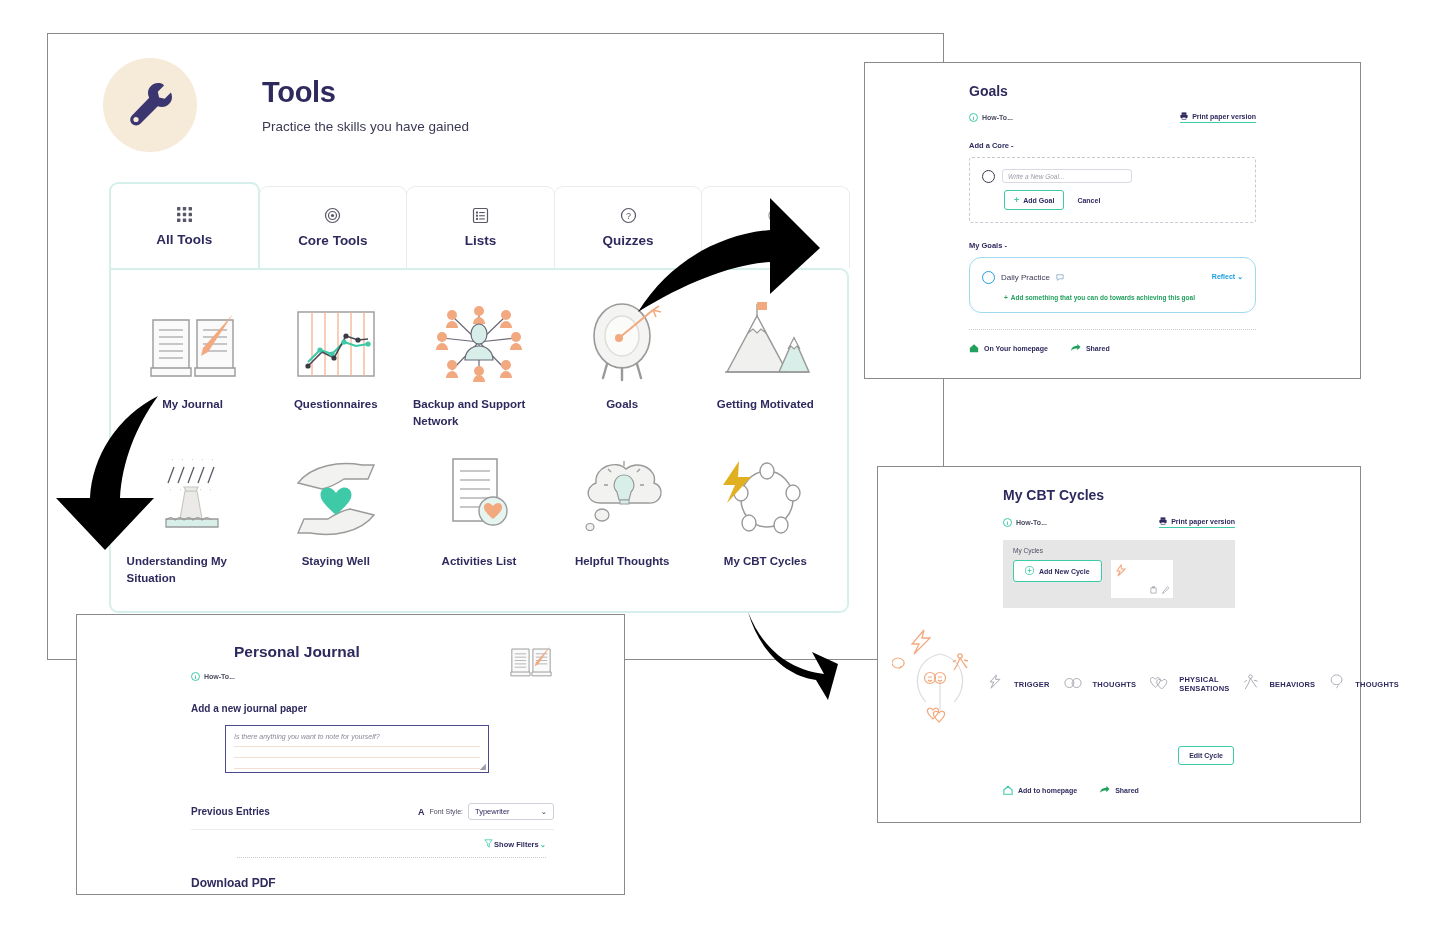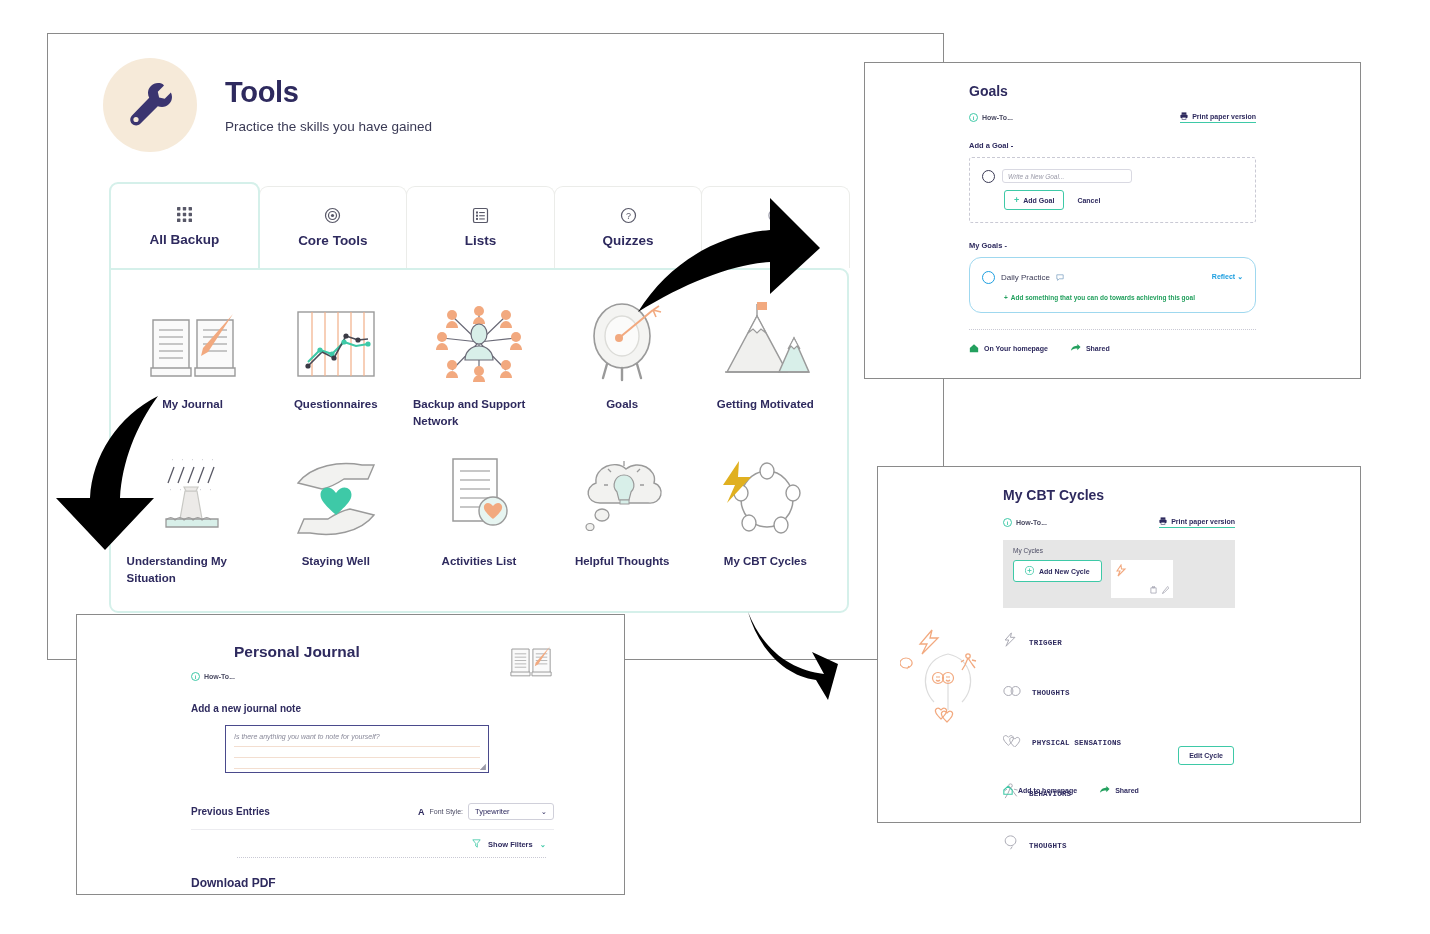--- a/index.html
+++ b/index.html
@@ -14,21 +14,21 @@
   
   .frame {
     position: absolute;
     background: #ffffff;
     border: 1px solid #8a8a8a;
   }
 
   
   #tools-window { left: 47px; top: 33px; width: 897px; height: 627px; z-index: 1; }
 
-  .tools-header { display: flex; align-items: center; padding: 24px 0 0 55px; }
+  .tools-header { display: flex; align-items: center; padding: 24px 0 0 55px; gap: 37px; }
   .tools-avatar {
     width: 94px; height: 94px; border-radius: 50%;
     background: #f6ead9;
     display: flex; align-items: center; justify-content: center;
     flex: 0 0 auto;
   }
   .tools-head-text { margin-left: 28px; }
   .tools-title {
     font-size: 29px; font-weight: bold; color: #2e2a5e;
     letter-spacing: -0.3px;
@@ -167,21 +167,21 @@
   .cycle-thumb {
     width: 62px; height: 38px; background: #fff;
     position: relative;
   }
   .thumb-tools {
     position: absolute; right: 4px; bottom: 3px;
     display: flex; gap: 5px; color: #9a9aa8; font-size: 7px;
   }
   .cbt-body { display: flex; margin: 18px 0 0 0; }
   .cbt-diagram { width: 125px; display: flex; justify-content: center; padding-left: 14px; }
-  .cbt-legend { display: flex; flex-direction: column; gap: 31px; padding-top: 6px; font-family: Liberation Mono, monospace; }
+  .cbt-legend { display: flex; flex-direction: row; gap: 14px; padding-top: 6px; }
   .legend-item { display: flex; align-items: center; gap: 11px; }
   .legend-label { font-size: 7.5px; font-weight: bold; color: #2e2a5e; letter-spacing: 0.2px; }
   .edit-cycle {
     border: 1px solid #3ec9a7; border-radius: 3px; background: #fff;
     padding: 5px 10px; font-size: 7px; font-weight: bold; color: #2e2a5e;
     position: absolute; right: 126px; bottom: 57px;
   }
   .cbt-footer { position: absolute; left: 125px; bottom: 26px; display: flex; gap: 22px; }
 
   
@@ -208,21 +208,21 @@
   .fs-label { font-size: 7px; color: #4b4b63; }
   .fs-A { font-size: 9px; font-weight: bold; color: #2e2a5e; }
   .fs-select {
     border: 1px solid #d0d0da; border-radius: 3px;
     width: 86px; height: 17px; display: flex; align-items: center;
     justify-content: space-between; padding: 0 6px;
     font-size: 7.5px; color: #2e2a5e; background: #fff;
   }
   .j-hr { margin: 9px 70px 0 114px; border-top: 1px solid #ececf0; }
   .show-filters {
-    display: flex; align-items: center; justify-content: flex-end; gap: 7px;
+    display: flex; align-items: center; justify-content: flex-end; gap: 1px;
     margin: 9px 78px 0 114px; font-size: 7.5px; font-weight: bold; color: #2e2a5e;
   }
   .j-dots { margin: 7px 78px 0 160px; border-top: 1px dotted #c9c9d4; }
   .j-download { margin: 18px 0 4px 114px; font-size: 12px; font-weight: bold; color: #2e2a5e; }
 
   .arrow { position: absolute; z-index: 6; }
 </style>
 </head>
 <body>
 
@@ -256,21 +256,21 @@
                 <rect x="12.6" y="1" width="3.4" height="3.4" rx="0.6"></rect>
             <rect x="1" y="6.8" width="3.4" height="3.4" rx="0.6"></rect>
                 <rect x="6.8" y="6.8" width="3.4" height="3.4" rx="0.6"></rect>
                 <rect x="12.6" y="6.8" width="3.4" height="3.4" rx="0.6"></rect>
             <rect x="1" y="12.6" width="3.4" height="3.4" rx="0.6"></rect>
                 <rect x="6.8" y="12.6" width="3.4" height="3.4" rx="0.6"></rect>
                 <rect x="12.6" y="12.6" width="3.4" height="3.4" rx="0.6"></rect>
           </g>
             </svg>
         </span>
-        <span class="tab-label">All Backup</span>
+        <span class="tab-label">All Tools</span>
       </div>
 
       <div class="tab">
         <span class="tab-icon">
           <svg width="17" height="17" viewBox="0 0 17 17">
               <g fill="none" stroke="#585868" stroke-width="1.2">
             <circle cx="8.5" cy="8.5" r="7"></circle>
                 <circle cx="8.5" cy="8.5" r="4"></circle>
               </g>
             <circle cx="8.5" cy="8.5" r="1.6" fill="#585868"></circle>
@@ -548,21 +548,21 @@
             <svg width="8" height="8" viewBox="0 0 10 10">
                 <rect x="2" y="0.5" width="6" height="3" fill="#2e2a5e"></rect>
                 <rect x="0.5" y="3.5" width="9" height="4" rx="1" fill="#2e2a5e"></rect>
                 <rect x="2.5" y="6.5" width="5" height="3" fill="#fff" stroke="#2e2a5e" stroke-width="0.7"></rect>
               </svg>
           </span>
           <span>Print paper version</span>
         </div>
       </div>
 
-      <div class="sec-label">Add a Goal -</div>
+      <div class="sec-label">Add a Core -</div>
 
       <div class="dashbox">
         <div class="goal-input-row">
           <span class="radio-o"></span>
           <span class="goal-text-input">Write a New Goal...</span>
         </div>
         <div class="btn-row">
           <span class="btn-outline">
             <span class="plus">+</span>
             <span>Add Goal</span>
@@ -787,21 +787,21 @@
           </g>
           <g stroke="#b5b5b5" stroke-width="2">
             <path d="M14 22h24M14 29h24M14 36h24M14 43h24M14 50h24"></path>
             <path d="M58 22h24M58 29h24M58 36h24M58 43h24"></path>
           </g>
           <path d="M88 6 L58 40 L56 48 L63 44 Z" fill="#f2a97f"></path>
         </svg>
       </div>
     </div>
 
-    <div class="j-sec">Add a new journal note</div>
+    <div class="j-sec">Add a new journal paper</div>
 
     <div class="j-textarea">
       <div class="j-placeholder">Is there anything you want to note for yourself?</div>
       <div class="j-lines">
         <div class="j-line"></div>
           <div class="j-line"></div>
           <div class="j-line"></div>
       </div>
       <span class="j-resize">◢</span>
     </div>

